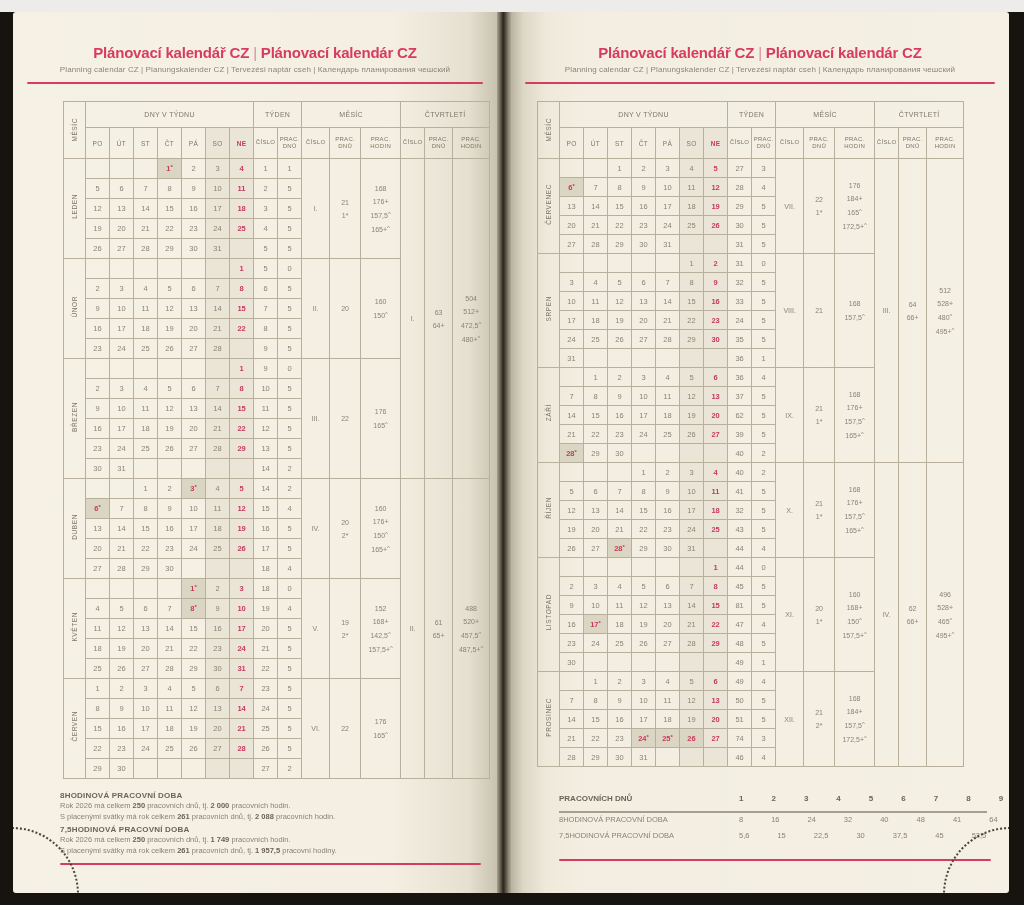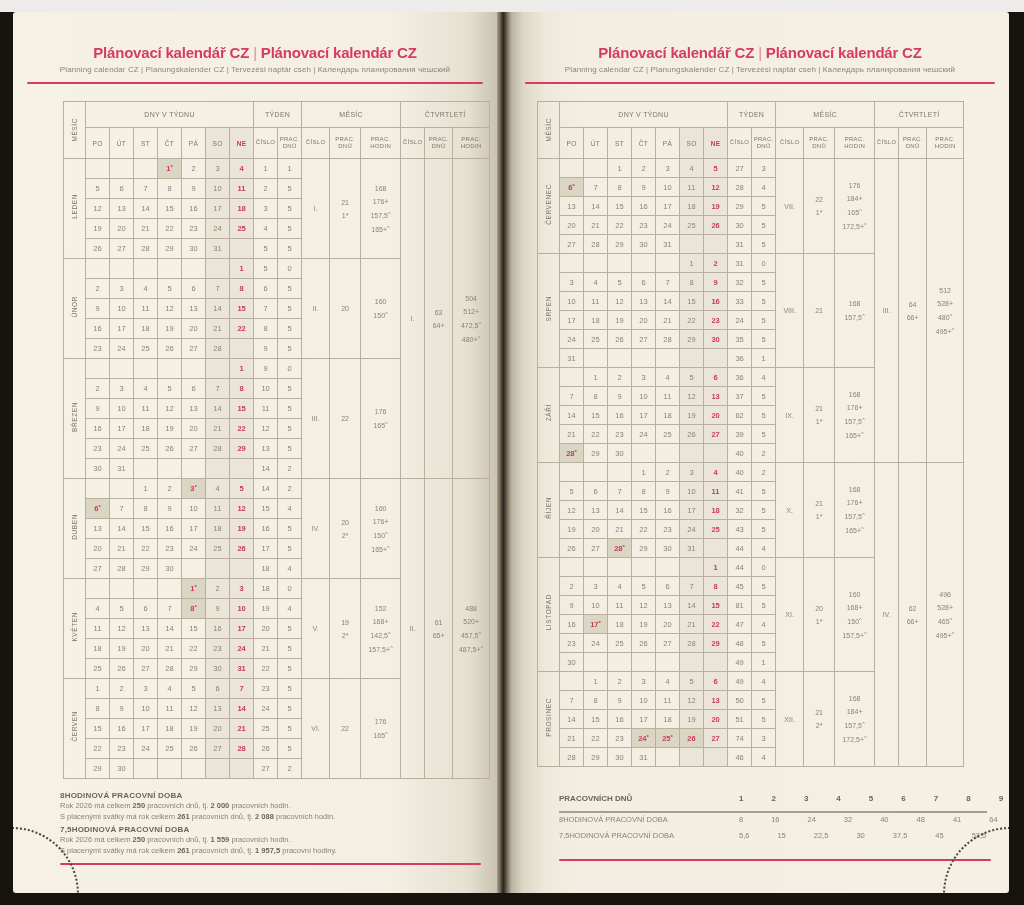--- a/index.html
+++ b/index.html
@@ -494,21 +494,21 @@
             </tr>
           </tbody>
         </table>
       </div>
     <div class="pfoot">
       <div class="fleft" id="foot-left">
           <div class="fh">8HODINOVÁ PRACOVNÍ DOBA</div>
           <div class="fl">Rok 2026 má celkem <b>250</b> pracovních dnů, tj. <b>2 000</b> pracovních hodin.</div>
           <div class="fl">S placenými svátky má rok celkem <b>261</b> pracovních dnů, tj. <b>2 088</b> pracovních hodin.</div>
           <div class="fh">7,5HODINOVÁ PRACOVNÍ DOBA</div>
-          <div class="fl">Rok 2026 má celkem <b>250</b> pracovních dnů, tj. <b>1 559</b> pracovních hodin.</div>
+          <div class="fl">Rok 2026 má celkem <b>250</b> pracovních dnů, tj. <b>1 749</b> pracovních hodin.</div>
           <div class="fl">S placenými svátky má rok celkem <b>261</b> pracovních dnů, tj. <b>1 957,5</b> pracovní hodiny.</div>
         </div>
     </div>
     <div class="redline"></div>
     <div class="arc arc-l"></div>
   </div>
 
   <div class="page pg-right">
     <div class="ptitle">
       <span>Plánovací kalendář CZ</span><span class="sep">|</span><span>Plánovací kalendár CZ</span>

